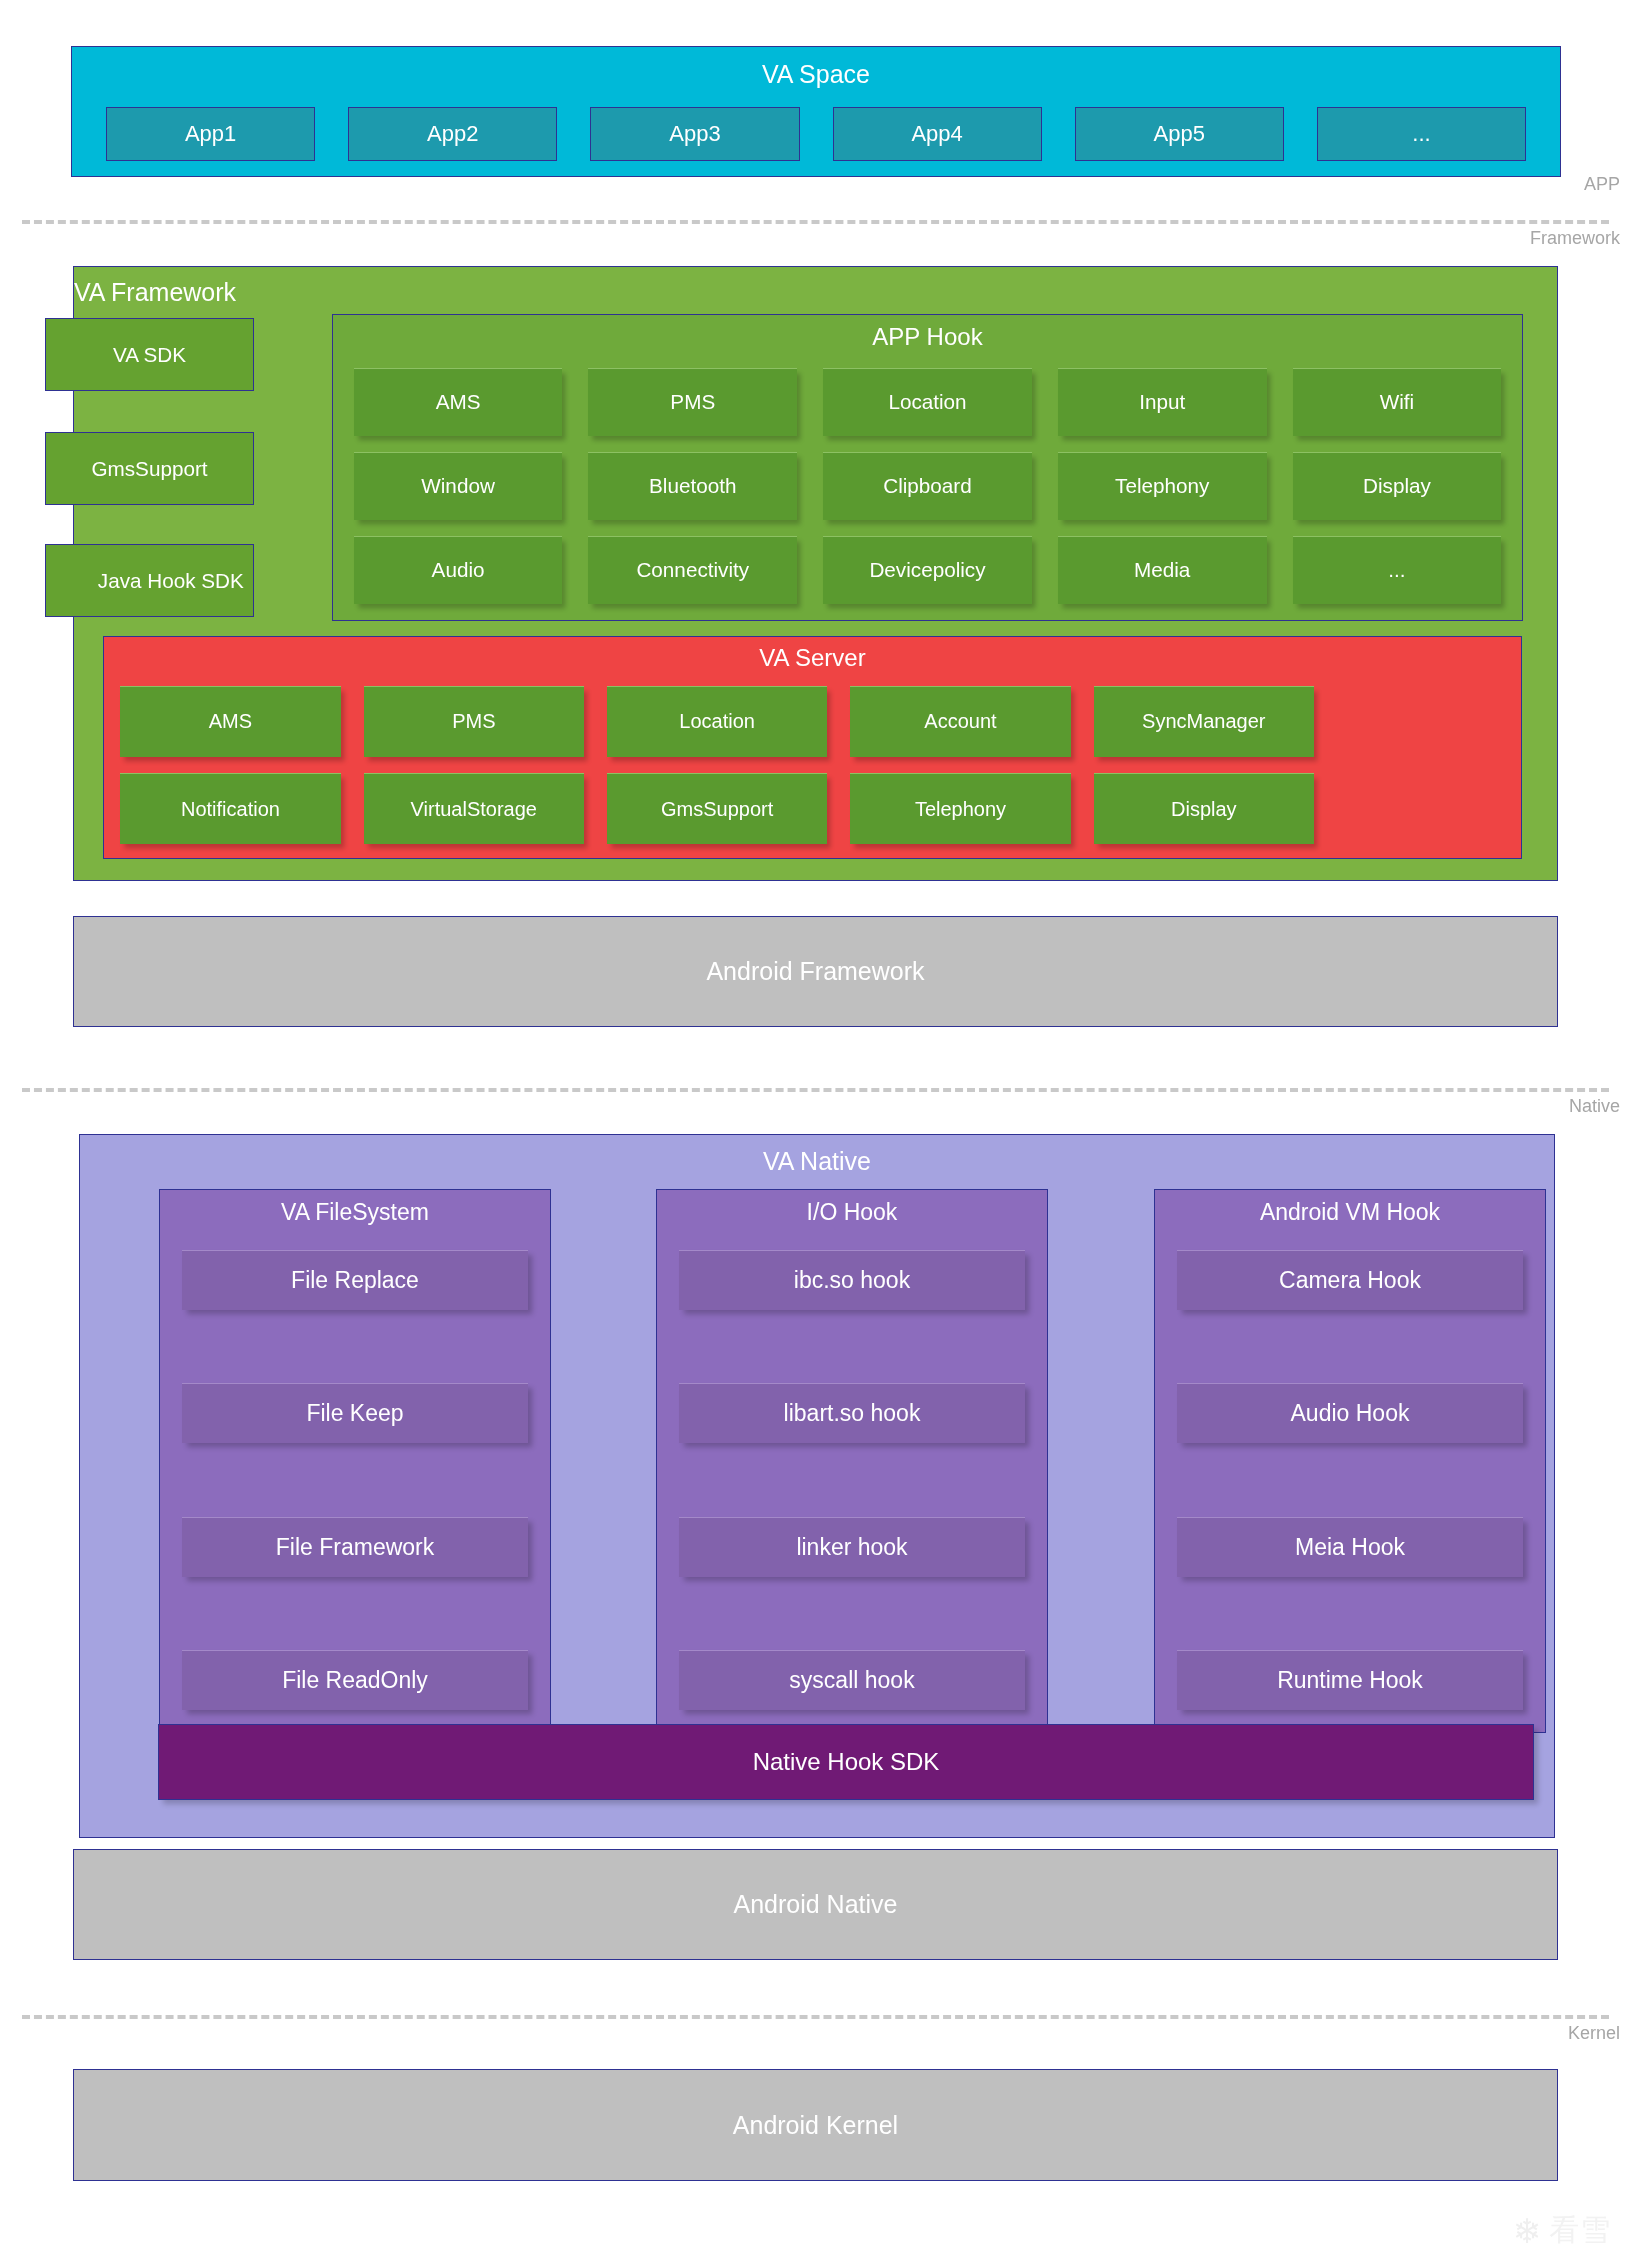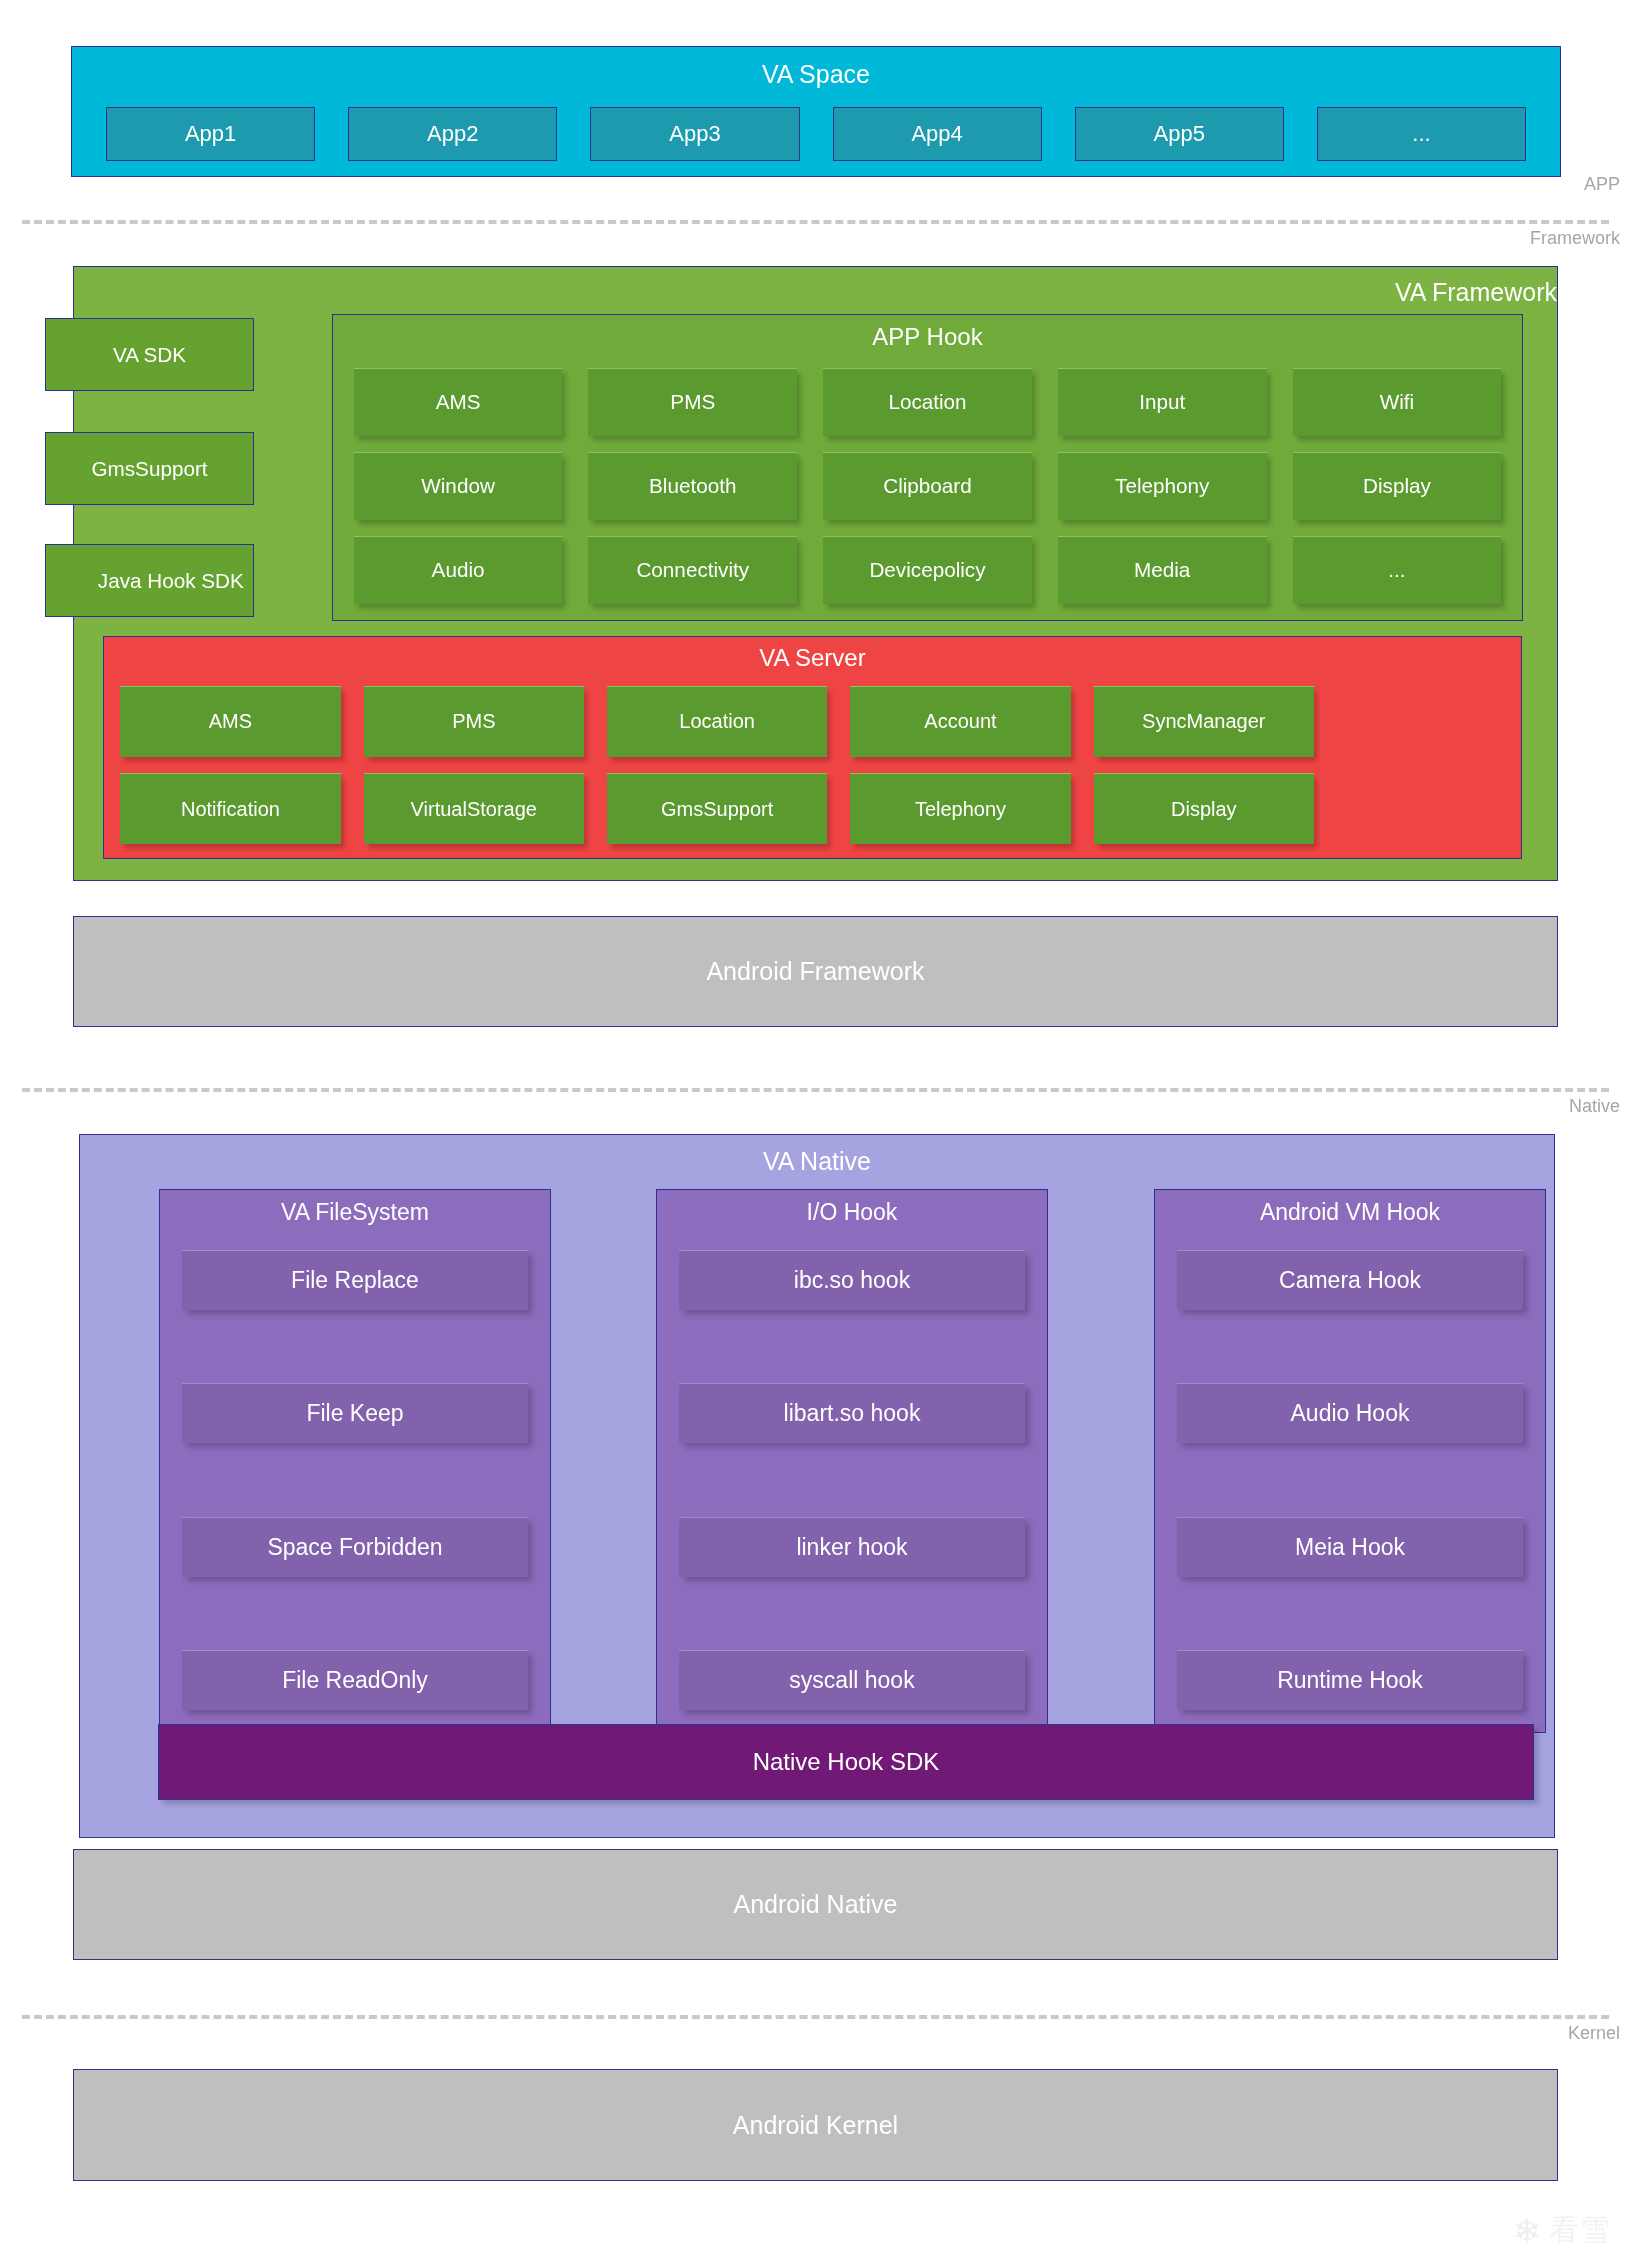--- a/index.html
+++ b/index.html
@@ -38,21 +38,21 @@
   .layer-label{
     position:absolute;color:#a6a6a6;font-size:18px;text-align:right;width:218px;
   }
 
   
   .va-fw{
     left:73px;top:266px;width:1485px;height:615px;
     background:#7cb342;border:1.6px solid #2e3192;
   }
   .va-fw-title{
-    position:absolute;left:0;right:0;top:11px;font-size:25px;color:#fff;text-align:right;
+    position:absolute;left:0;right:0;top:11px;font-size:25px;color:#fff;text-align:left;
   }
   .sdk-box{
     position:absolute;left:45px;width:209px;background:#65a230;
     border:1.6px solid #2e3192;box-sizing:border-box;
     display:flex;align-items:center;justify-content:center;text-align:center;
     color:#fff;font-size:20.7px;line-height:1.15;padding:0 5.4px;
   }
   .sdk-1{top:318px;height:73px;}
   .sdk-2{top:432px;height:73px;}
   .sdk-3{top:544px;height:73px;padding-left:48px;}
@@ -209,21 +209,21 @@
   <div class="layer-label" style="right:11px;top:1096px;">Native</div>
 
   <div class="va-native">
     <div class="va-native-title">VA Native</div>
 
     <div class="ncol ncol-1">
       <div class="ncol-title">VA FileSystem</div>
       <div class="ncol-items">
         <div class="nchip">File Replace</div>
         <div class="nchip">File Keep</div>
-        <div class="nchip">Space Forbidden</div>
+        <div class="nchip">File Framework</div>
         <div class="nchip">File ReadOnly</div>
       </div>
     </div>
 
     <div class="ncol ncol-2">
       <div class="ncol-title">I/O Hook</div>
       <div class="ncol-items">
         <div class="nchip">ibc.so hook</div>
         <div class="nchip">libart.so hook</div>
         <div class="nchip">linker hook</div>

